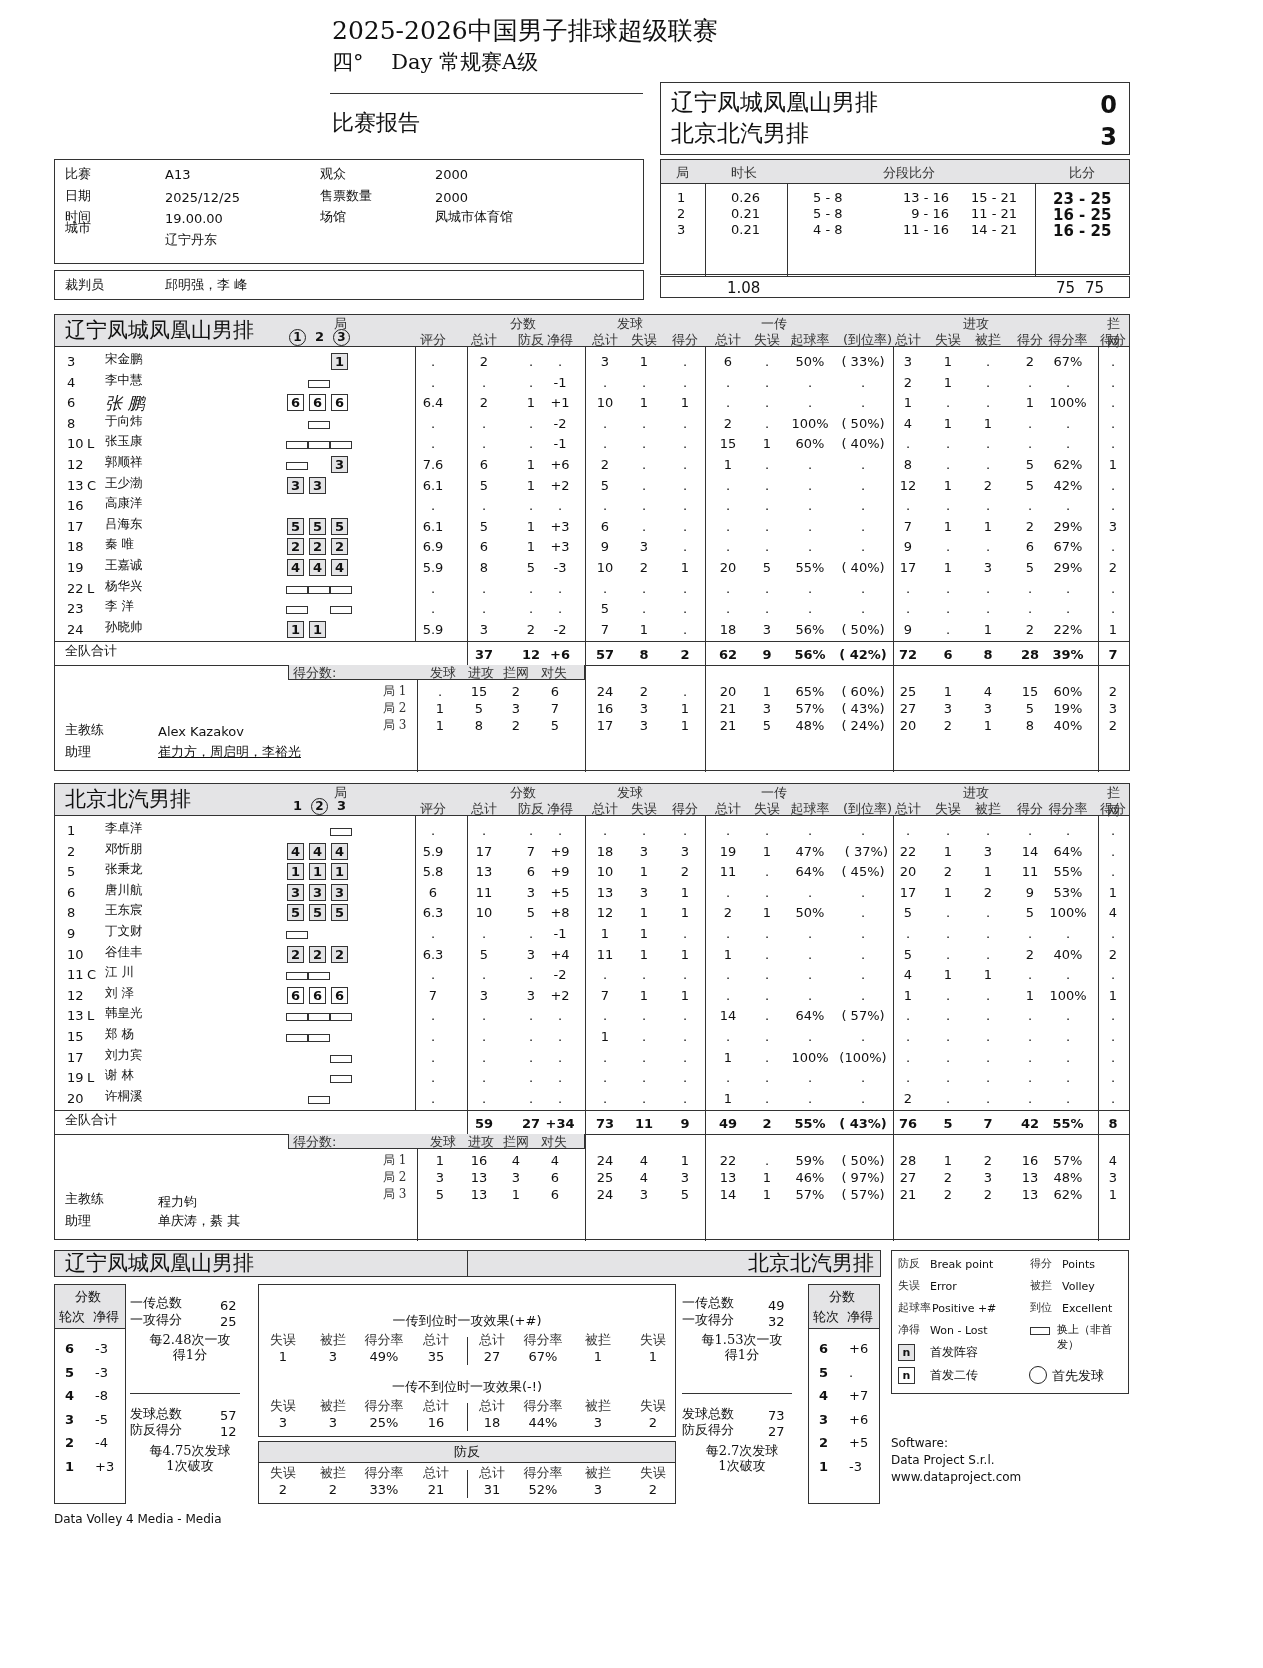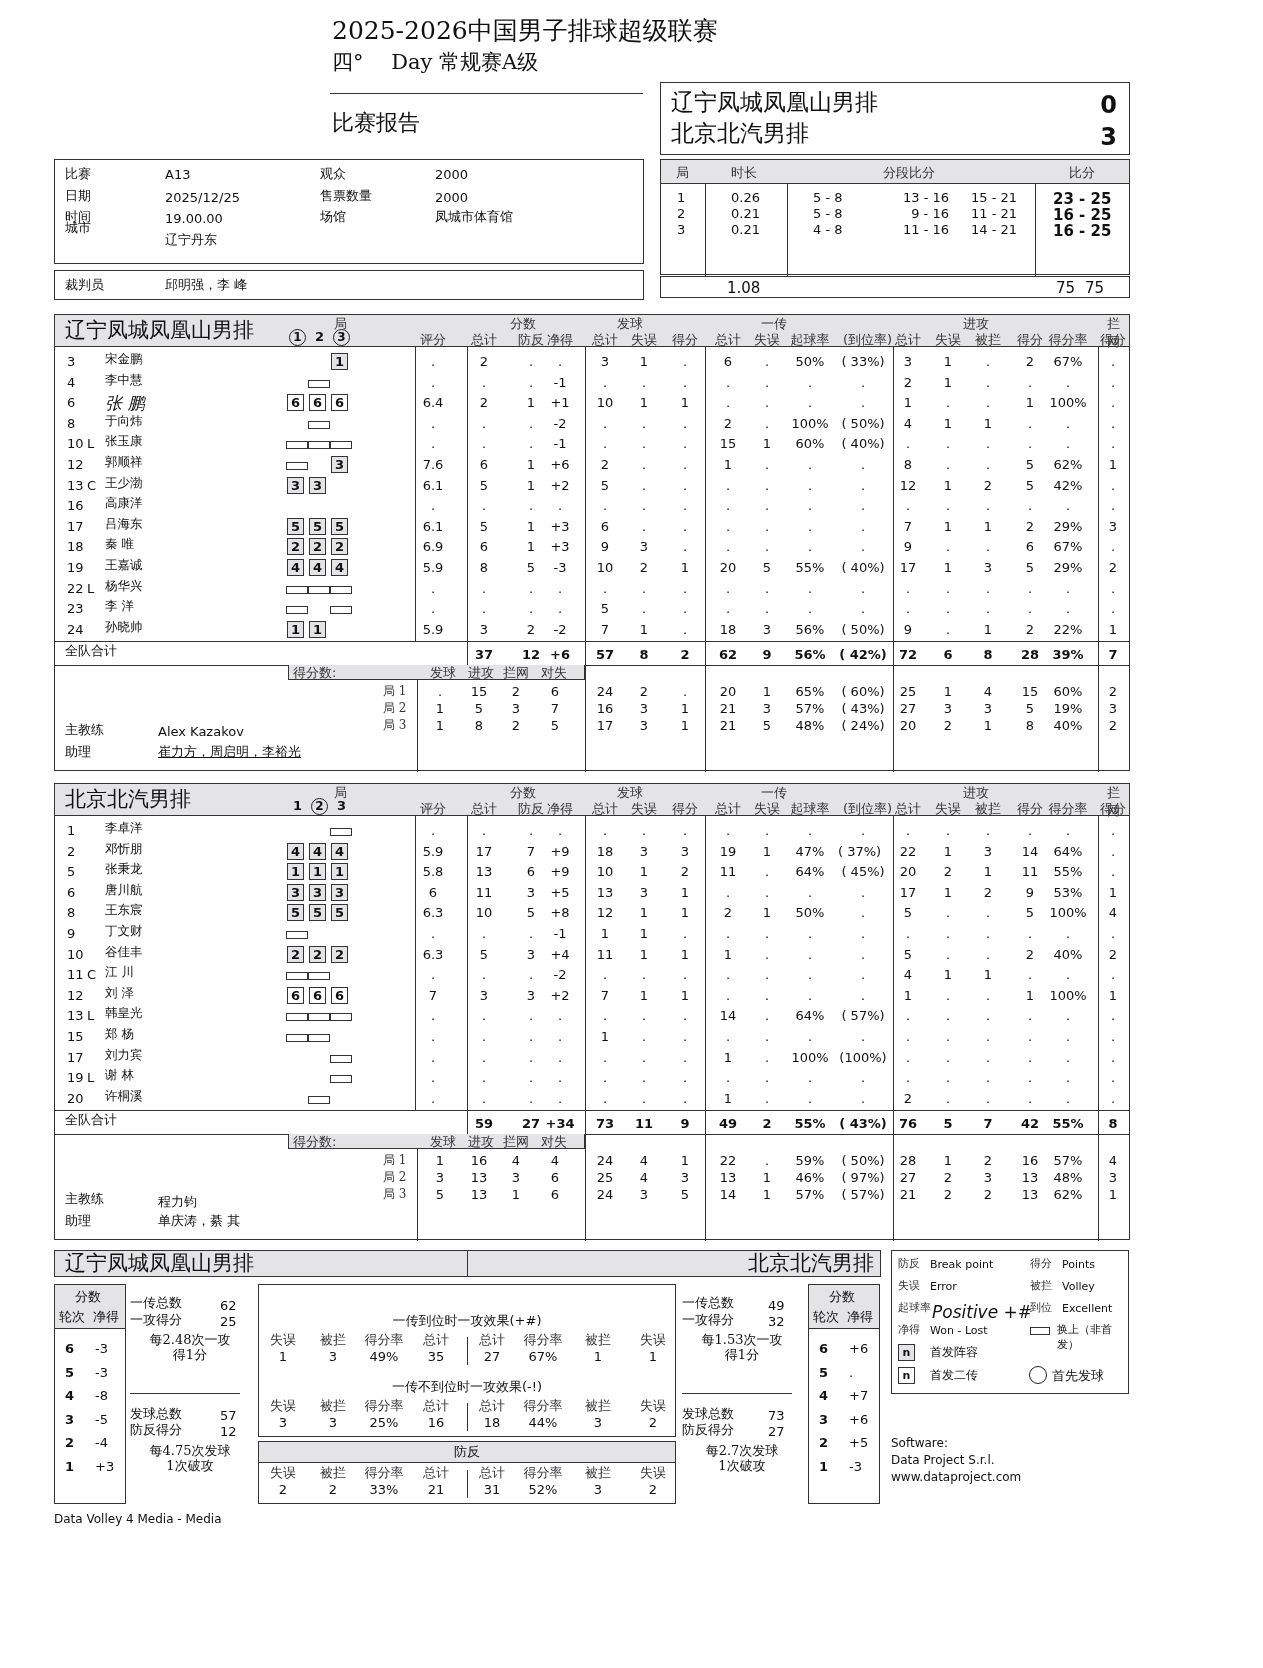--- a/index.html
+++ b/index.html
@@ -629,21 +629,21 @@
       <div class="abs small" style="left:353px;width:50px;text-align:center;top:3px;white-space:nowrap;">5.9</div>
       <div class="abs small" style="left:404px;width:50px;text-align:center;top:3px;white-space:nowrap;">17</div>
       <div class="abs small" style="left:451px;width:50px;text-align:center;top:3px;white-space:nowrap;">7</div>
       <div class="abs small" style="left:480px;width:50px;text-align:center;top:3px;white-space:nowrap;">+9</div>
       <div class="abs small" style="left:525px;width:50px;text-align:center;top:3px;white-space:nowrap;">18</div>
       <div class="abs small" style="left:564px;width:50px;text-align:center;top:3px;white-space:nowrap;">3</div>
       <div class="abs small" style="left:605px;width:50px;text-align:center;top:3px;white-space:nowrap;">3</div>
       <div class="abs small" style="left:648px;width:50px;text-align:center;top:3px;white-space:nowrap;">19</div>
       <div class="abs small" style="left:687px;width:50px;text-align:center;top:3px;white-space:nowrap;">1</div>
       <div class="abs small" style="left:730px;width:50px;text-align:center;top:3px;white-space:nowrap;">47%</div>
-      <div class="abs small" style="left:783px;width:50px;text-align:left;top:3px;white-space:nowrap;">( 37%)</div>
+      <div class="abs small" style="left:783px;width:50px;text-align:right;top:3px;white-space:nowrap;">( 37%)</div>
       <div class="abs small" style="left:828px;width:50px;text-align:center;top:3px;white-space:nowrap;">22</div>
       <div class="abs small" style="left:868px;width:50px;text-align:center;top:3px;white-space:nowrap;">1</div>
       <div class="abs small" style="left:908px;width:50px;text-align:center;top:3px;white-space:nowrap;">3</div>
       <div class="abs small" style="left:950px;width:50px;text-align:center;top:3px;white-space:nowrap;">14</div>
       <div class="abs small" style="left:988px;width:50px;text-align:center;top:3px;white-space:nowrap;">64%</div>
       <div class="abs small" style="left:1033px;width:50px;text-align:center;top:3px;white-space:nowrap;">.</div>
     </div>
     <div class="abs" style="left:0;top:77.2px;width:100%;height:20.6px;">
       <div class="abs small" style="left:12px;top:3px;">5</div>
       <div class="abs small" style="left:32px;top:3px;"></div>
@@ -1183,21 +1183,21 @@
   <div id="legend-items">
       <div class="abs" style="left:6px;top:5px;font-size:11px;color:#333;">防反</div>
       <div class="abs" style="left:38px;top:7px;font-size:11px;">Break point</div>
       <div class="abs" style="left:138px;top:5px;font-size:11px;color:#333;">得分</div>
       <div class="abs" style="left:170px;top:7px;font-size:11px;">Points</div>
       <div class="abs" style="left:6px;top:27px;font-size:11px;color:#333;">失误</div>
       <div class="abs" style="left:38px;top:29px;font-size:11px;">Error</div>
       <div class="abs" style="left:138px;top:27px;font-size:11px;color:#333;">被拦</div>
       <div class="abs" style="left:170px;top:29px;font-size:11px;">Volley</div>
       <div class="abs" style="left:6px;top:49px;font-size:11px;color:#333;">起球率</div>
-      <div class="abs" style="left:40px;top:51px;font-size:17px;font-style:italic;">Positive +#</div>
+      <div class="abs" style="left:40px;top:51px;font-size:11px;">Positive +#</div>
       <div class="abs" style="left:138px;top:49px;font-size:11px;color:#333;">到位</div>
       <div class="abs" style="left:170px;top:51px;font-size:11px;">Excellent</div>
       <div class="abs" style="left:6px;top:71px;font-size:11px;color:#333;">净得</div>
       <div class="abs" style="left:38px;top:73px;font-size:11px;">Won - Lost</div>
       <div class="abs" style="left:138px;top:76px;width:20px;height:8px;border:1.3px solid #333;"></div>
       <div class="abs" style="left:165px;top:71px;font-size:11px;">换上（非首发）</div>
     </div>
   <div class="abs badge" style="left:6px;top:93px;font-size:11px;">n</div>
   <div class="abs" style="left:38px;top:93px;font-size:12px;">首发阵容</div>
   <div class="abs badge white" style="left:6px;top:116px;font-size:11px;">n</div>

